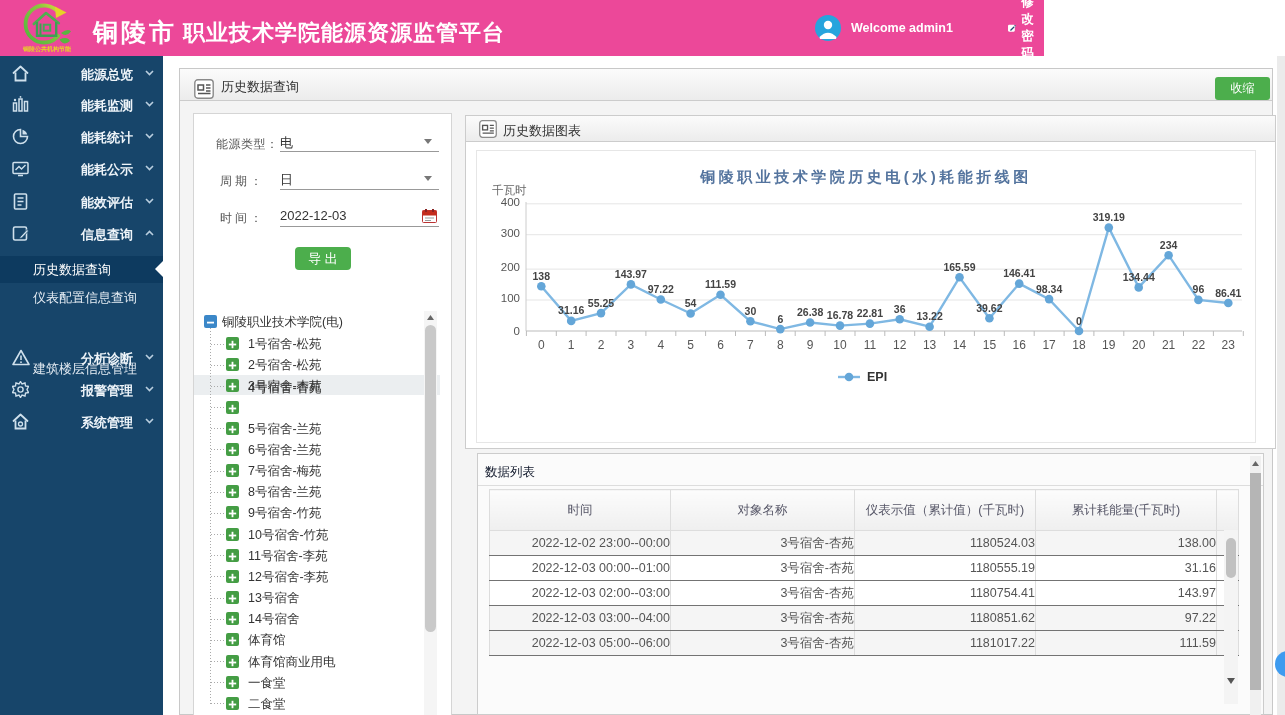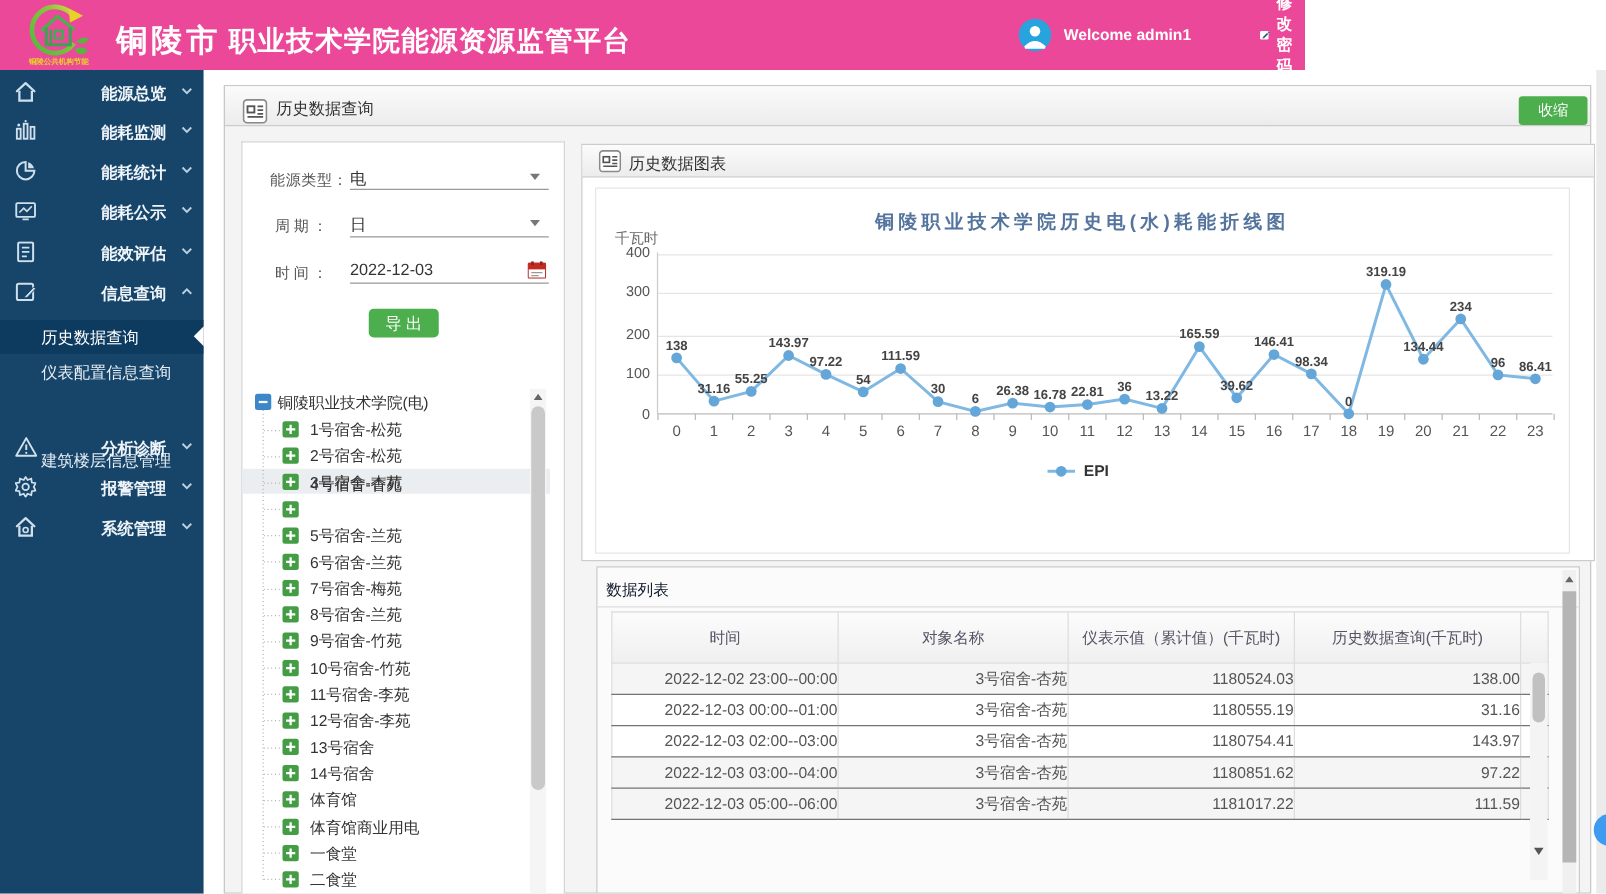--- a/index.html
+++ b/index.html
@@ -523,21 +523,21 @@
         <col style="width:184px">
         <col style="width:181px">
         <col style="width:181px">
         <col style="width:22px">
       </colgroup>
   <tbody>
         <tr>
           <th>时间</th>
           <th>对象名称</th>
           <th>仪表示值（累计值）(千瓦时)</th>
-          <th>历史数据查询(千瓦时)</th>
+          <th>累计耗能量(千瓦时)</th>
           <th></th>
         </tr>
   <tr class="odd">
           <td>2022-12-02 23:00--00:00</td>
           <td>3号宿舍-杏苑</td>
           <td>1180524.03</td>
           <td>138.00</td>
           <td></td>
         </tr>
   <tr class="even">

